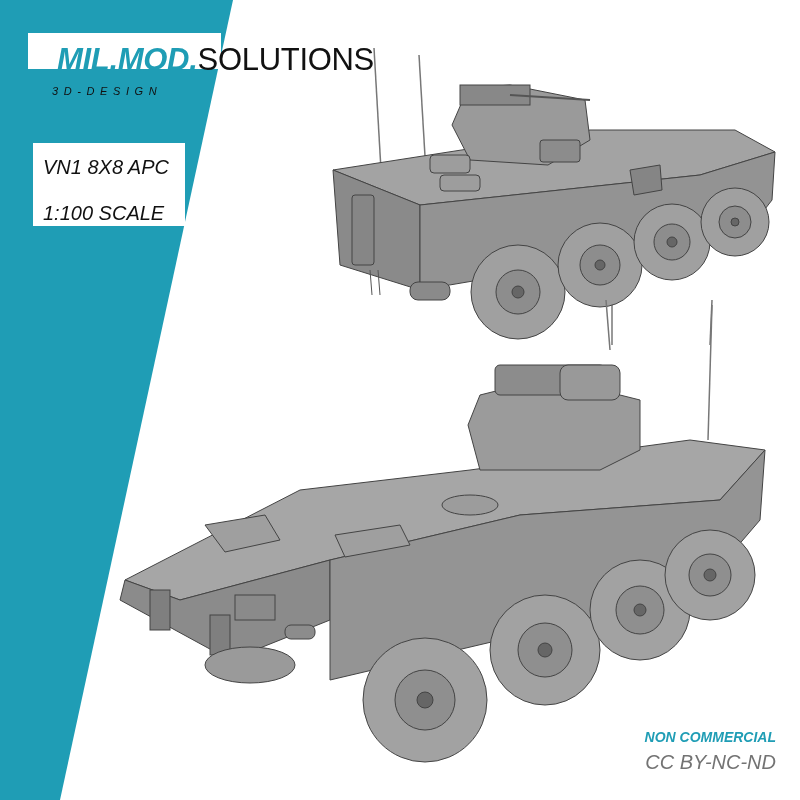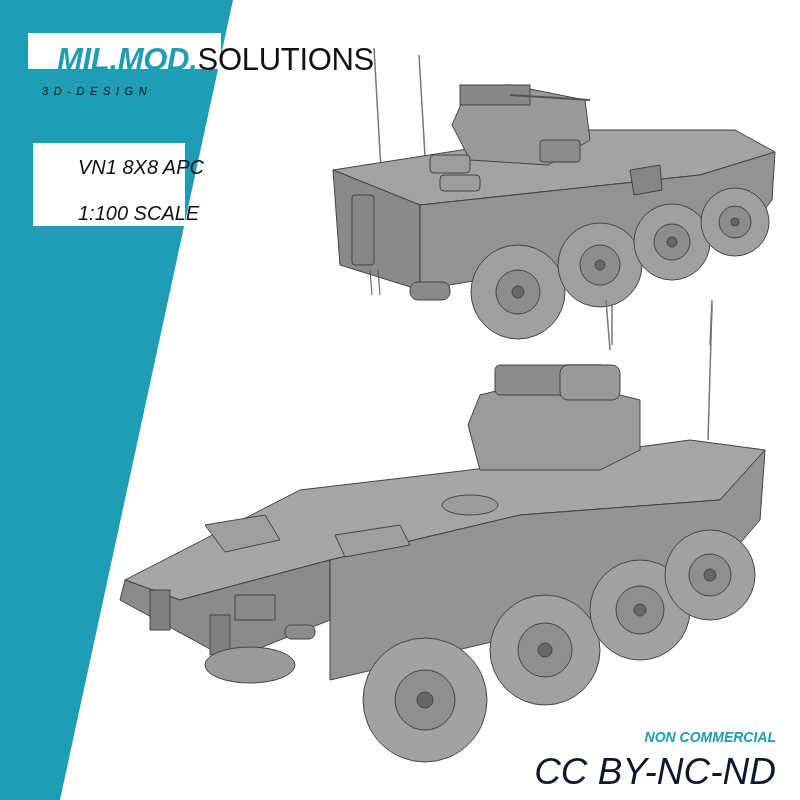--- a/index.html
+++ b/index.html
@@ -2,26 +2,26 @@
 <html><head>
 <meta charset="utf-8">
 <style>
   html,body{margin:0;padding:0;}
   body{width:800px;height:800px;position:relative;overflow:hidden;background:#ffffff;font-family:"Liberation Sans",sans-serif;}
   .band{position:absolute;left:0;top:0;width:800px;height:800px;}
   .logo-box{position:absolute;left:28px;top:33px;width:193px;height:36px;background:#fff;}
   .logo-main{position:absolute;left:57px;top:44px;font-size:31px;line-height:31px;white-space:nowrap;letter-spacing:-0.3px;}
   .logo-main .bold{color:#1f9db5;font-weight:bold;font-style:italic;margin-top:17px;}
   .logo-main .thin{color:#111;font-weight:normal;text-align:right;}
-  .logo-sub{position:absolute;left:42px;top:85px;font-size:11px;letter-spacing:5.6px;font-style:italic;color:#111;}
-  .title-line{position:absolute;left:43px;font-size:20px;font-style:italic;color:#111;white-space:nowrap;margin-left:35px;}
+  .logo-sub{position:absolute;left:52px;top:85px;font-size:11px;letter-spacing:5.6px;font-style:italic;color:#111;}
+  .title-line{position:absolute;left:43px;font-size:20px;font-style:italic;color:#111;white-space:nowrap;}
   .t1{top:156px;} .t2{top:202px;}
   .title-box2{position:absolute;left:33px;top:143px;width:152px;height:83px;background:#fff;}
   .nc{position:absolute;right:24px;top:729px;font-size:14px;font-weight:bold;font-style:italic;color:#1f9db5;}
-  .cc{position:absolute;right:24px;top:751px;font-size:37px;font-style:italic;color:#0f172a;}
+  .cc{position:absolute;right:24px;top:751px;font-size:20px;font-style:italic;color:#737373;}
   svg.veh{position:absolute;left:0;top:0;}
 </style>
 </head>
 <body>
 
 <svg class="band" viewBox="0 0 800 800" width="800" height="800">
   <polygon points="0,0 233,0 60,800 0,800" fill="#1f9db5"></polygon>
 </svg>
 
 <svg class="veh" viewBox="0 0 800 800" width="800" height="800">

